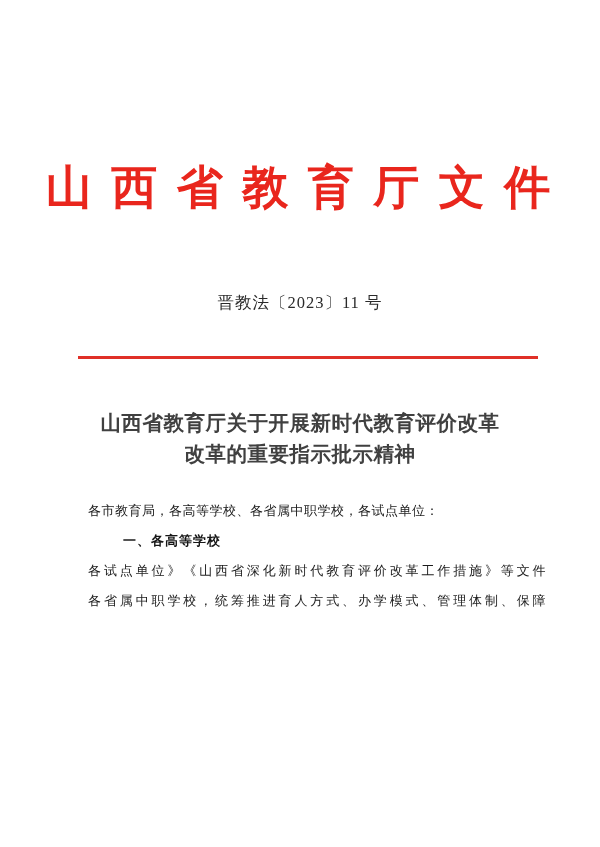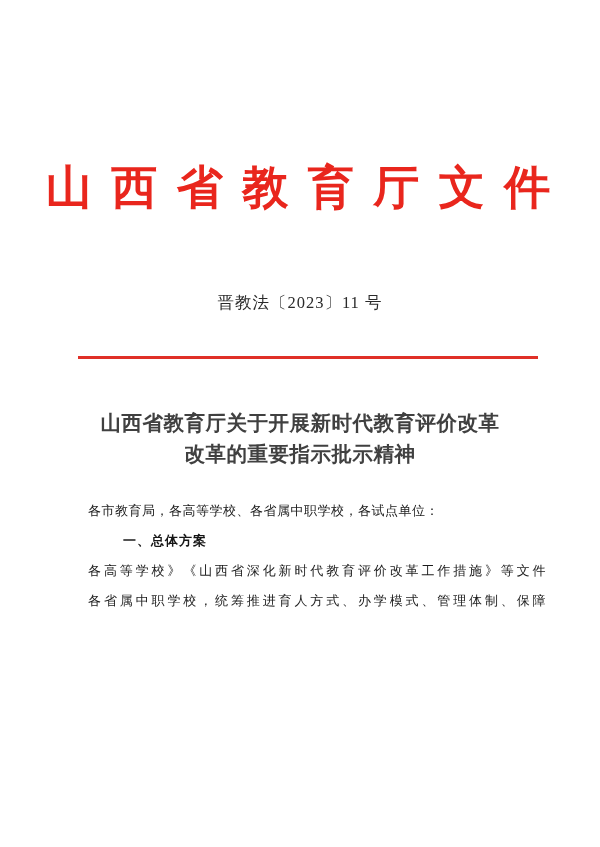--- a/index.html
+++ b/index.html
@@ -122,20 +122,20 @@
   <div class="red-rule" style="background: rgb(224, 48, 40);"></div>
 
   <div class="doc-title">
     <div>山西省教育厅关于开展新时代教育评价改革</div>
     <div>改革的重要指示批示精神</div>
   </div>
 
   <div class="doc-body" style="color: rgb(28, 28, 28);">
 
   <div class="line">各市教育局，各高等学校、各省属中职学校，各试点单位：</div>
-      <div class="line indent heading">一、总体方案</div>
-      <div class="line full">各高等学校》《山西省深化新时代教育评价改革工作措施》等文件</div>
+      <div class="line indent heading">一、各高等学校</div>
+      <div class="line full">各试点单位》《山西省深化新时代教育评价改革工作措施》等文件</div>
       <div class="line full">各省属中职学校，统筹推进育人方式、办学模式、管理体制、保障</div>
     </div>
 
   <div class="logo-watermark" style="color: rgb(28, 58, 154);">山医大</div>
 
 </div>
 
 </body></html>

